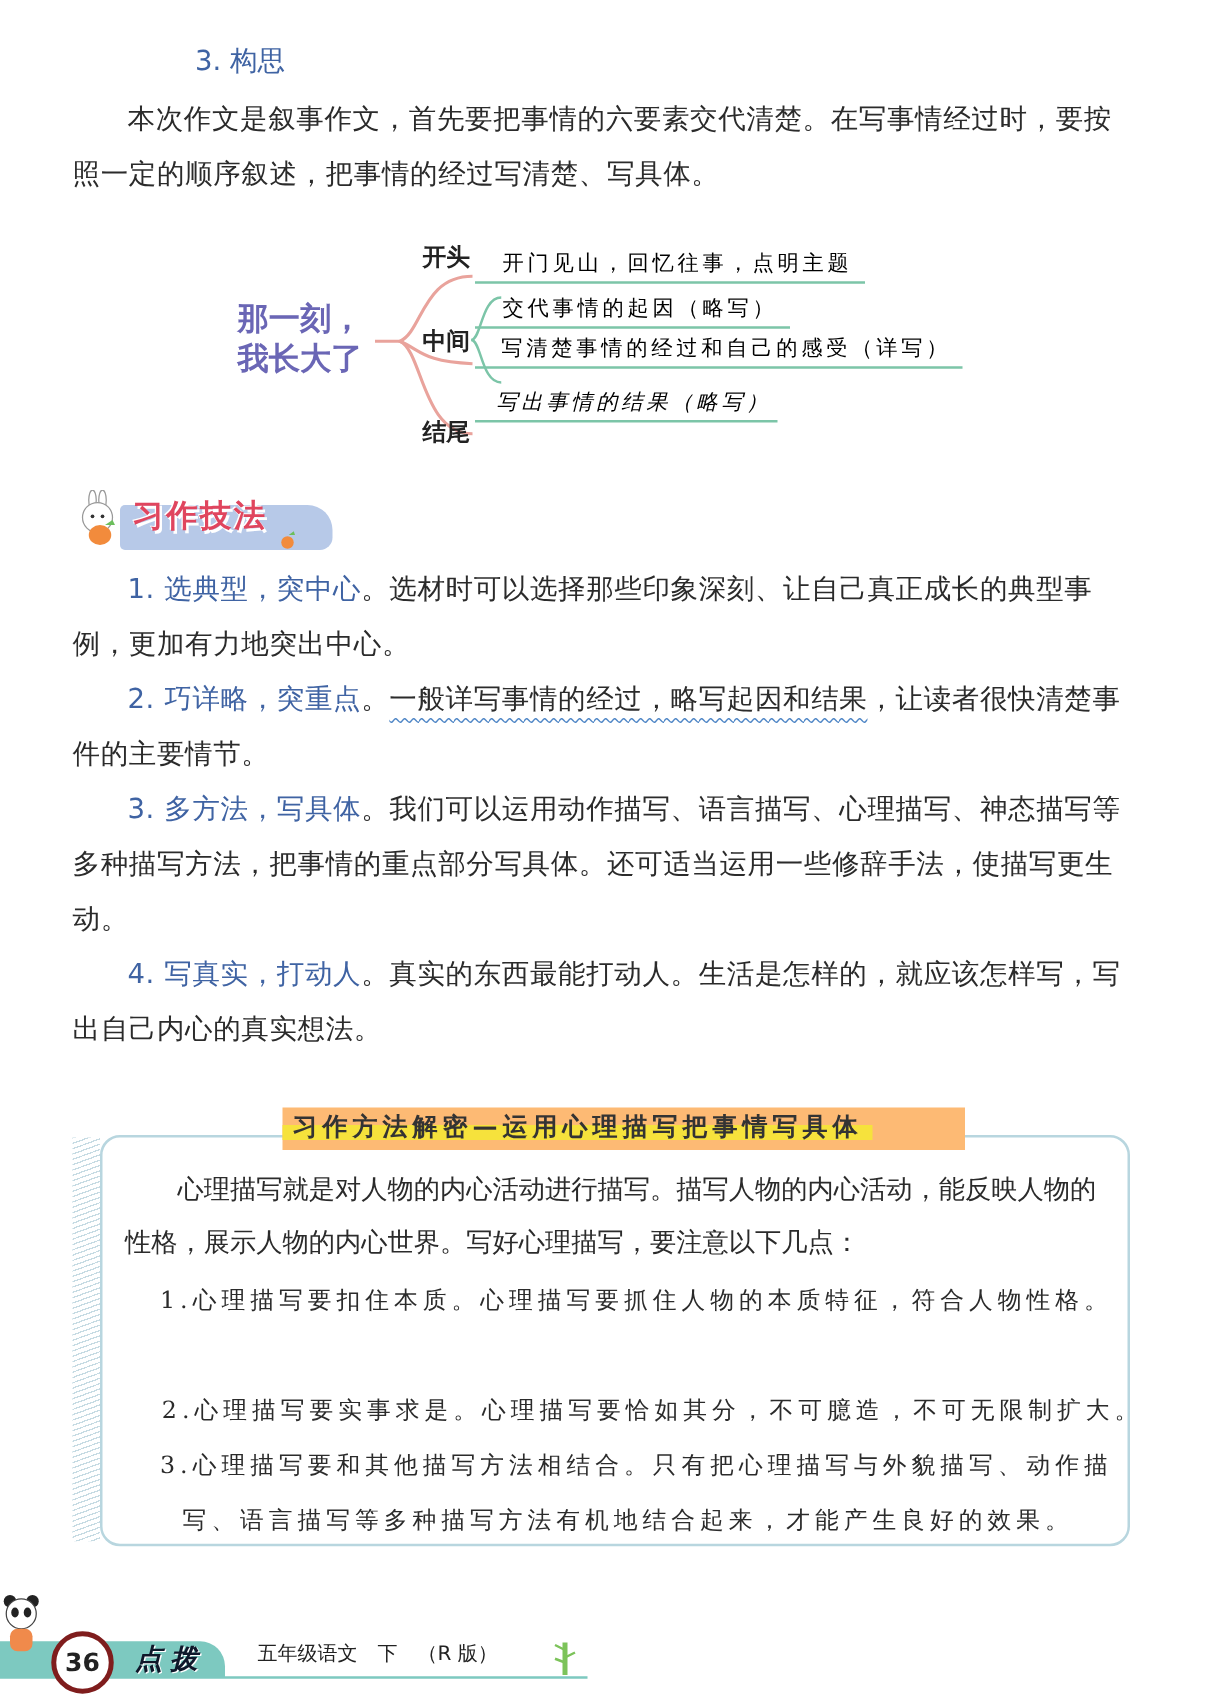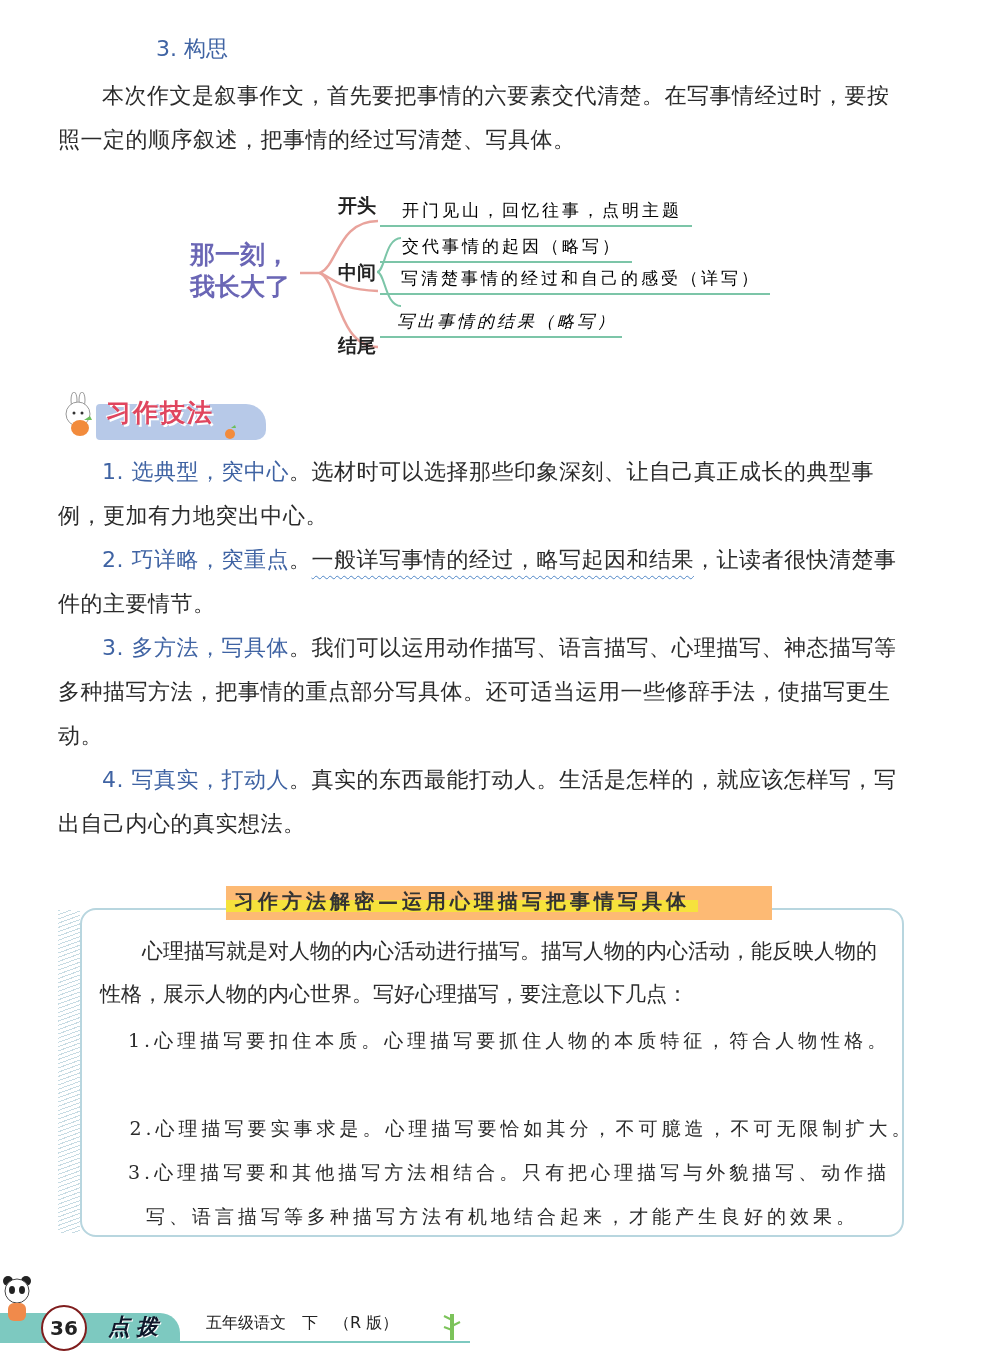--- a/index.html
+++ b/index.html
@@ -35,21 +35,21 @@
   .box-title { left:0; top:0; font-size:20px; font-weight:bold; color:#333;
       font-family:"DejaVu Sans","Liberation Sans",sans-serif; letter-spacing:4px; white-space:nowrap;
       background:linear-gradient(to bottom, transparent 45%, #f6e23c 45%, #f6e23c 85%, transparent 85%); padding:2px 8px; }
   .box-para { font-size:21px; line-height:43px; }
   .box-list { font-size:19px; line-height:44px; letter-spacing:4px; font-family:"DejaVu Serif","Liberation Serif",serif; }
 
   
   .footer-band { left:0; top:1313px; width:500px; height:30px; }
   .band-shape { position:absolute; left:0; top:0; width:180px; height:30px; background:#7dc9c0; border-radius:0 20px 0 0; }
   .band-line { position:absolute; left:180px; top:28px; width:290px; height:2px; background:#7dc9c0; }
-  .page-circle { position:absolute; left:41px; top:1305px; width:42px; height:42px; border-radius:50%; background:#fff; border:2px solid #7f1d1d;
+  .page-circle { position:absolute; left:41px; top:1305px; width:42px; height:42px; border-radius:50%; background:#fff; border:4px solid #7f1d1d;
       display:flex; align-items:center; justify-content:center; font-weight:bold; font-size:20px; color:#222; font-family:"DejaVu Sans","Liberation Sans",sans-serif; }
   .brand { position:absolute; left:108px; top:1312px; font-size:22px; font-style:italic; font-weight:bold; color:#0f172a;
       font-family:"DejaVu Serif","Liberation Serif",serif; text-shadow:1px 1px 0 #fff; letter-spacing:6px; }
   .footer-text { position:absolute; left:190px; top:1313px; font-size:16px; color:#222; font-family:"DejaVu Sans","Liberation Sans",sans-serif; white-space:pre;margin-left:16px; }
 </style>
 </head>
 <body>
 
 <div class="abs heading-blue" style="left:116px;top:34px;font-size:22px;margin-left:40px;">3. 构思</div>
 <div class="abs para indent" style="left:58px;top:74px;width:850px;">本次作文是叙事作文，首先要把事情的六要素交代清楚。在写事情经过时，要按照一定的顺序叙述，把事情的经过写清楚、写具体。</div>

